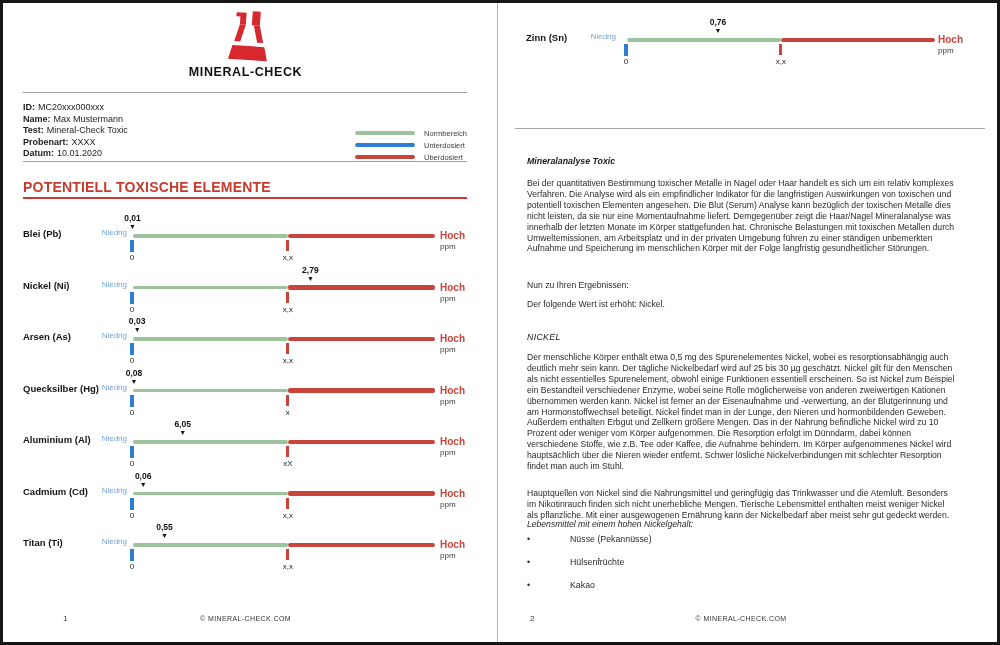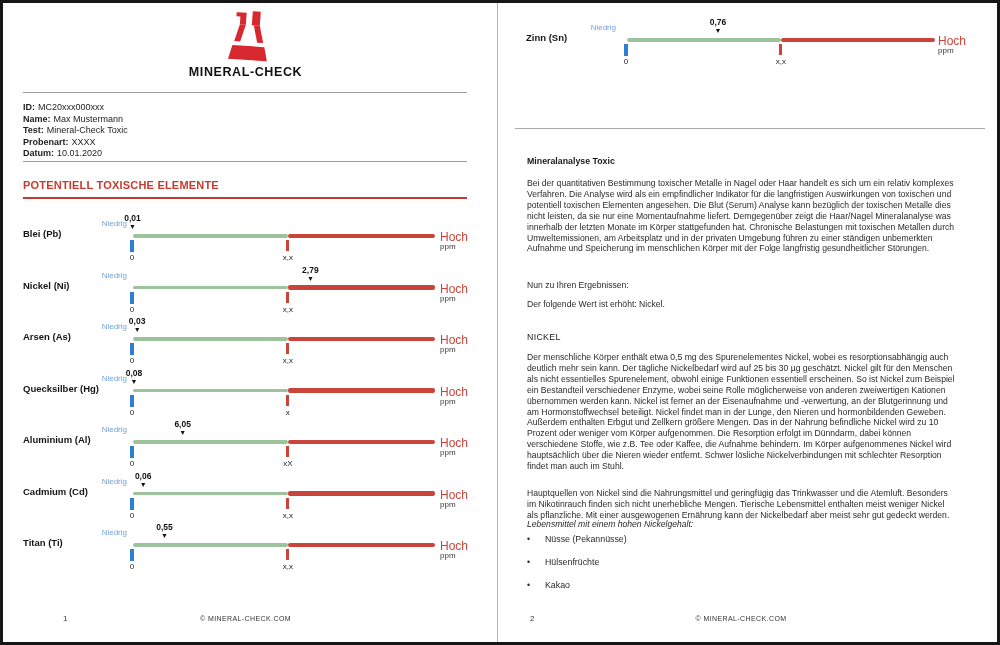--- a/index.html
+++ b/index.html
@@ -18,64 +18,64 @@
   .rule-top { left:20px; top:89px; width:444px; }
   .rule-mid { left:20px; top:158px; width:444px; }
   .info-block { position:absolute; left:20px; top:99px; font-size:9px; line-height:11.6px; }
   .info-label { font-weight:bold; }
   .info-value { margin-left:3px;margin-top:36px; }
   .legend { position:absolute; left:352px; top:124px; }
   .legend-item { display:flex; align-items:center; height:12px; }
   .legend-line { display:inline-block; width:60px; height:4px; border-radius:2px; }
   .legend-label { margin-left:9px; font-size:7.5px; color:#3c3c3c; }
 
-  .section-title { position:absolute; left:20px; top:176px; font-size:11px; font-weight:bold;
+  .section-title { position:absolute; left:20px; top:176px; font-size:14px; font-weight:bold;
                    color:#c63b2f; letter-spacing:.2px; }
   .section-underline { position:absolute; left:20px; top:194px; width:444px; height:2px; background:#c63b2f; }
 
   
   .scale-row { position:absolute; left:0; right:0; height:46px; }
   .el-label { position:absolute; left:20px; top:15px; font-size:9.5px; font-weight:bold; color:#141414; }
-  .niedrig { position:absolute; left:86px; top:6px; width:38px; text-align:right; font-size:8px; color:#74a4db; }
+  .niedrig { position:absolute; left:86px; top:15px; width:38px; text-align:right; font-size:8px; color:#74a4db; }
   .track { position:absolute; left:128px; top:0; width:304px; height:46px; }
   .seg-green { position:absolute; left:2px; top:21px; height:3.5px; border-radius:2px; background:#9cc39b; }
   .seg-red { position:absolute; top:20.5px; height:4.5px; border-radius:2px; background:#c9453c; }
   .tick-zero { position:absolute; left:-1px; top:27px; width:4px; height:12px; background:#2e7ed6; }
   .tick-limit { position:absolute; top:27px; width:3px; height:11px; background:#c9453c; }
   .zero-label { position:absolute; left:-7px; top:40px; width:16px; text-align:center; font-size:8px; color:#222; }
   .limit-label { position:absolute; top:40px; width:32px; text-align:center; font-size:8px; color:#222; }
   .marker { position:absolute; top:0; width:30px; text-align:center; }
   .marker-value { font-size:8.5px; font-weight:bold; color:#111; }
   .marker-arrow { font-size:7px; line-height:8px; color:#111; }
-  .hoch { position:absolute; left:437px; top:17px; font-size:12px; color:#c9453c; }
+  .hoch { position:absolute; left:437px; top:17px; font-size:10px; color:#c9453c;font-weight:bold; }
   .ppm { position:absolute; left:437px; top:29px; font-size:8px; color:#3a3a3a; }
 
   .scale-row.p2 .el-label { left:26px;text-align:right; }
   .scale-row.p2 .niedrig { left:78px; }
   .scale-row.p2 .track { left:125px; width:310px; }
   .scale-row.p2 .hoch, .scale-row.p2 .ppm { left:438px; }
 
   
   .zinn-slot { position:absolute; left:0; right:0; top:14px; height:46px; }
   .notes { position:absolute; left:27px; top:81px; font-size:8.8px; line-height:11.5px; color:#222; }
   .rule-p2 { left:15px; top:125px; width:470px; background:#aaa; }
-  .h-bold { position:absolute; left:27px; font-size:8.8px; font-weight:bold; color:#1a1a1a; }
+  .h-bold { position:absolute; left:27px; font-size:8.8px; font-weight:bold; color:#1a1a1a;font-style:italic; }
   .h1-p2 { top:153px; }
   .h2-p2 { top:329px; font-weight:normal; letter-spacing:.3px; }
   .para { position:absolute; left:27px; width:428px; font-size:8.6px; line-height:10.9px; color:#2a2a2a; text-align:left; }
   .para-1 { top:175px; }
   .results-intro { top:277px; }
   .results-line { top:296px; }
   .para-2 { top:349px; }
   .para-3 { top:477px;margin-top:8px; }
   .list-intro { top:516px;font-style:italic; }
   .bullets { position:absolute; left:27px; top:531px; }
   .bullet-item { height:23px; font-size:8.8px; color:#2a2a2a; }
   .bullet-dot { display:inline-block; width:10px; }
-  .bullet-text { margin-left:8px; }
+  .bullet-text { margin-left:33px; }
 
   
   .pagenum { position:absolute; top:611px; font-size:8px; color:#333; }
   .pn-1 { left:60px; } .pn-2 { left:30px; }
   .copyright { position:absolute; top:612px; left:20px; width:445px; text-align:center;
                font-size:7px; letter-spacing:.4px; color:#333; }
   .page-2 .copyright { left:27px; width:428px; }
 </style>
 </head>
 <body>
@@ -95,20 +95,34 @@
     <div class="brand-title">MINERAL-CHECK</div>
 
     <div class="hrule rule-top"></div>
     <div class="info-block">
         <div class="info-line"><span class="info-label">ID:</span><span class="info-value">MC20xxx000xxx</span></div>
         <div class="info-line"><span class="info-label">Name:</span><span class="info-value">Max Mustermann</span></div>
         <div class="info-line"><span class="info-label">Test:</span><span class="info-value">Mineral-Check Toxic</span></div>
         <div class="info-line"><span class="info-label">Probenart:</span><span class="info-value">XXXX</span></div>
         <div class="info-line"><span class="info-label">Datum:</span><span class="info-value">10.01.2020</span></div>
       </div>
+    <div class="legend">
+        <div class="legend-item">
+          <span class="legend-line" style="background: rgb(156, 195, 155);"></span>
+          <span class="legend-label">Normbereich</span>
+        </div>
+        <div class="legend-item">
+          <span class="legend-line" style="background: rgb(46, 126, 214);"></span>
+          <span class="legend-label">Unterdosiert</span>
+        </div>
+        <div class="legend-item">
+          <span class="legend-line" style="background: rgb(201, 69, 60);"></span>
+          <span class="legend-label">Überdosiert</span>
+        </div>
+      </div>
     <div class="hrule rule-mid"></div>
 
     <div class="section-title">POTENTIELL TOXISCHE ELEMENTE</div>
     <div class="section-underline"></div>
 
     <div>
         <div class="scale-row p1" style="top: 210px;">
           <div class="el-label">Blei (Pb)</div>
           <div class="niedrig">Niedrig</div>
           <div class="track">

